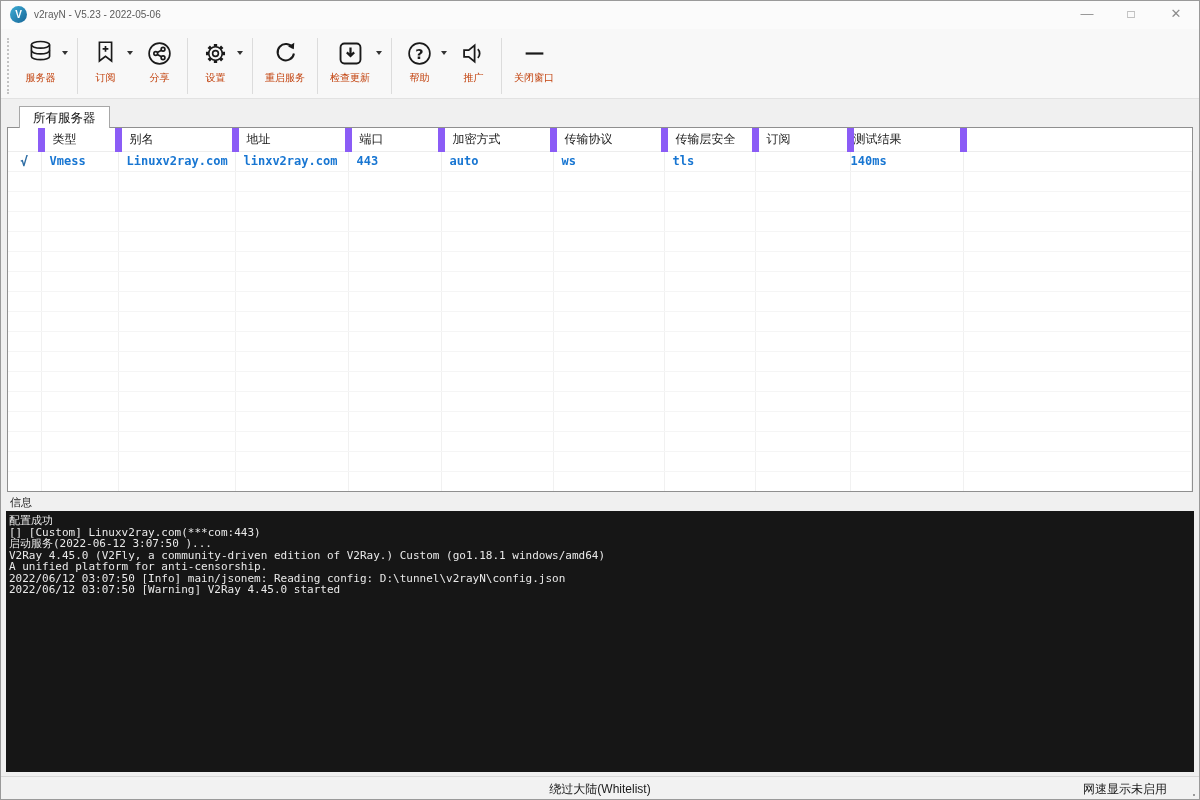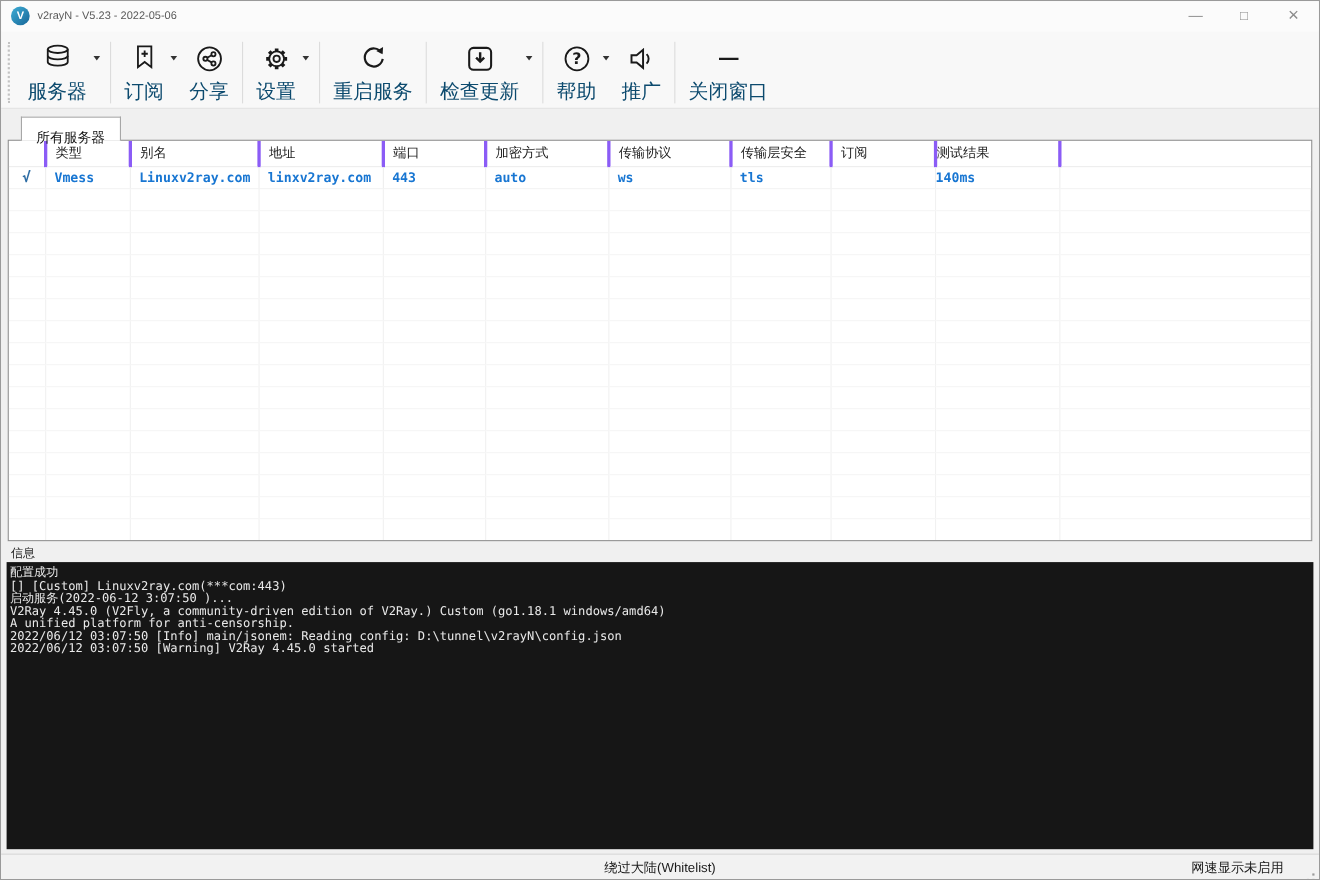--- a/index.html
+++ b/index.html
@@ -16,36 +16,36 @@
   .wc-min { right:90px; } .wc-max { right:46px; font-size:12px; } .wc-close { right:1px; }
 
   
   .toolbar { position:absolute; top:28px; left:0; right:0; height:70px; background:#f8f8f8;
              border-bottom:1px solid #e2e2e2; display:flex; align-items:flex-start; padding:8px 0 0 6px; }
   .grip { border-left:2px dotted #c3c3c3; height:56px; margin:1px 9px 0 0; }
   .tbtn { position:relative; display:flex; flex-direction:column; align-items:center; padding:1px 7px 2px 7px; cursor:default; }
   .tbtn.hascaret { padding-right:16px; }
   .ticon { height:31px; display:flex; align-items:center; justify-content:center; }
   .ticon svg { display:block; }
-  .tlabel { font-size:18px; color:#0c4a6e; margin-top:2px; white-space:nowrap; }
+  .tlabel { font-size:10px; color:#c2410c; margin-top:2px; white-space:nowrap; }
   .caret { position:absolute; right:4px; top:14px; width:0; height:0;
            border-left:3.5px solid transparent; border-right:3.5px solid transparent; border-top:4px solid #333; }
   .tsep { width:1px; background:#dcdcdc; height:56px; margin:1px 5px 0 5px; }
 
   
   .workspace { position:absolute; top:98px; left:0; right:0; bottom:0; background:#f0f0f0; }
   .tabstrip { position:absolute; top:7px; left:6px; right:6px; height:22px; }
-  .tab { display:inline-block; margin-left:12px; height:22px; padding:10px 13px 0 13px; background:#fff;
+  .tab { display:inline-block; margin-left:12px; height:22px; padding:3px 13px 0 13px; background:#fff;
          border:1px solid #a7a7a7; border-bottom:none; font-size:12.5px; color:#111; position:relative; z-index:2; }
 
   .tablewrap { position:absolute; top:28px; left:6px; right:6px; height:365px; background:#fff;
                border:1px solid #8f8f8f; overflow:hidden; }
   table.grid { width:100%; border-collapse:collapse; table-layout:fixed; }
   .grid thead th { height:23px; font-size:12px; font-weight:normal; text-align:left; color:#1a1a1a;
-                   padding:0 0 0 8px; border-right:3px solid #8b5cf6; border-bottom:1px solid #ededed; white-space:nowrap; overflow:hidden; }
+                   padding:0 0 0 8px; border-right:7px solid #8b5cf6; border-bottom:1px solid #ededed; white-space:nowrap; overflow:hidden; }
   .grid tbody td { height:20px; padding:0 0 0 8px; border-right:1px solid #eeeeee; border-bottom:1px solid #f3f3f3;
                    font-family:"DejaVu Sans Mono","Liberation Mono",monospace; font-weight:bold; font-size:12px;
                    color:#1876d2; white-space:nowrap; overflow:hidden; }
   .grid .right { text-align:left; padding-right:6px; padding-left:0; }
   .grid td.sel { text-align:center; padding:0; color:#2e6da4; font-size:13px; }
   .grid .fillcol { border-right:none; }
   .grid tr.filler td { border-right:1px solid #f1f1f1; border-bottom:1px solid #f5f5f5; }
 
   .infolabel { position:absolute; top:396px; left:9px; font-size:11px; color:#1a1a1a; }
   .console { position:absolute; top:412px; left:5px; right:5px; height:261px; background:#161616; color:#e9e9e9;

